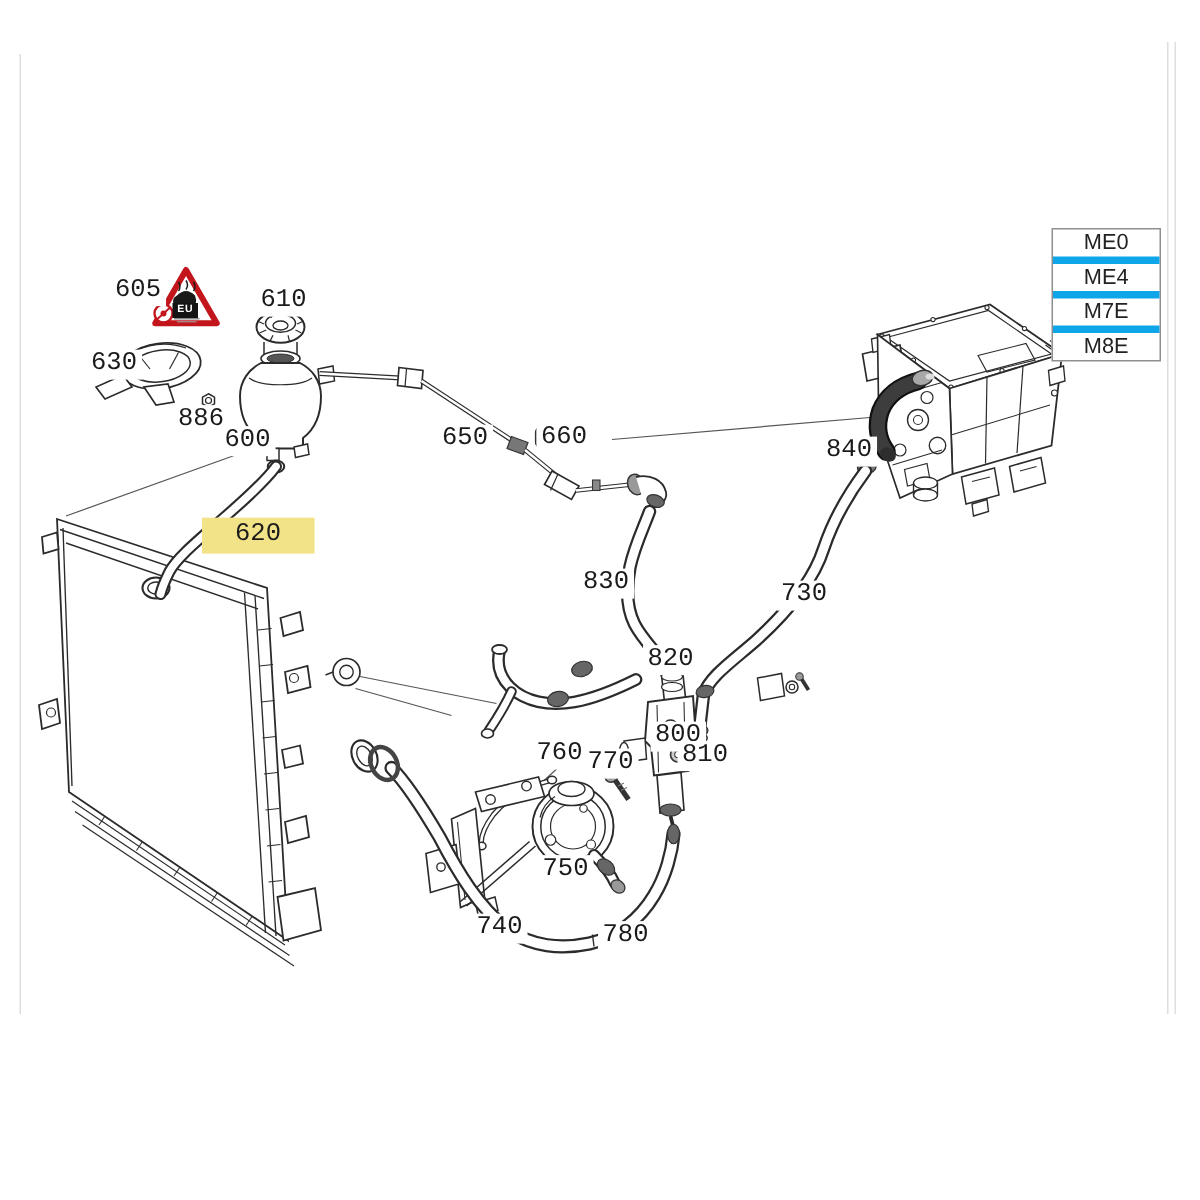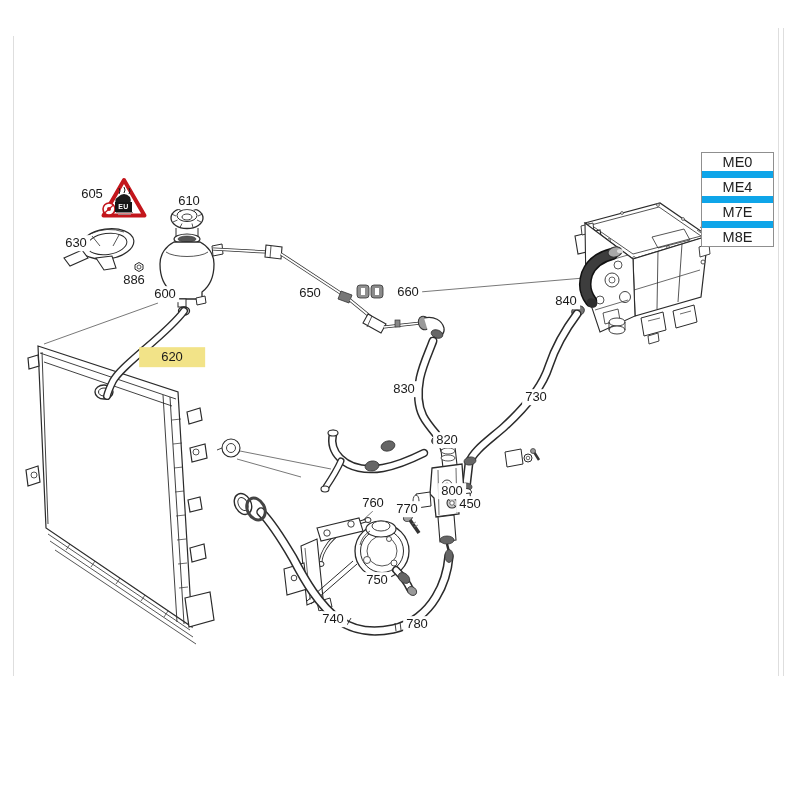--- a/index.html
+++ b/index.html
@@ -1,25 +1,25 @@
 <!DOCTYPE html>
 <html><head>
 <meta charset="utf-8">
 <style>
   html,body{margin:0;padding:0;background:#fff;}
   #stage{position:relative;width:800px;height:676px;background:#fff;overflow:hidden;
          font-family:"Liberation Sans", sans-serif;}
   #art{position:absolute;left:0;top:0;}
-  .callout{position:absolute;transform:translate(-50%,-50%);font-size:13px;line-height:1.05;
-           color:#1a1a1a;background:#fff;padding:1px 3px;white-space:nowrap;z-index:5;}
+  .callout{position:absolute;transform:translate(-50%,-50%);font-size:17px;line-height:1.05;
+           color:#1a1a1a;background:#fff;padding:1px 3px;white-space:nowrap;z-index:5;font-family:Liberation Mono, monospace;}
   .callout.highlight{background:#f2e388;padding:3px 22px;}
   #variant-table{position:absolute;left:701px;top:152px;width:71px;z-index:6;
                  border:1px solid #8f8f8f;background:#fff;}
   #variant-table .vrow{height:18px;line-height:18px;text-align:center;font-size:14.5px;
-                       color:#222;border-top:7px solid #0ea5e9;}
+                       color:#222;border-top:5px solid #0ea5e9;}
   #variant-table .vrow:first-child{border-top:none;}
   #eu-badge{position:absolute;left:115px;top:202px;width:17px;height:10px;background:#141414;
             color:#fff;font-size:7px;font-weight:bold;text-align:center;line-height:10px;
             letter-spacing:.5px;z-index:6;}
 </style>
 </head>
 <body>
 
 <div id="stage">
 
@@ -357,25 +357,25 @@
 
   <div id="eu-badge">EU</div>
 
   <div class="callout" style="left:92px;top:194px">605</div>
   <div class="callout" style="left:189px;top:201px">610</div>
   <div class="callout" style="left:76px;top:243px">630</div>
   <div class="callout" style="left:134px;top:280px">886</div>
   <div class="callout" style="left:165px;top:294px">600</div>
   <div class="callout highlight" style="left:172px;top:357px">620</div>
   <div class="callout" style="left:310px;top:293px">650</div>
-  <div class="callout" style="left:408px;top:292px">660</div>
+  <div class="callout" style="left:376px;top:292px">660</div>
   <div class="callout" style="left:566px;top:301px">840</div>
   <div class="callout" style="left:404px;top:389px">830</div>
   <div class="callout" style="left:536px;top:397px">730</div>
   <div class="callout" style="left:447px;top:440px">820</div>
   <div class="callout" style="left:373px;top:503px">760</div>
   <div class="callout" style="left:407px;top:509px">770</div>
   <div class="callout" style="left:452px;top:491px">800</div>
-  <div class="callout" style="left:470px;top:504px">450</div>
+  <div class="callout" style="left:470px;top:504px">810</div>
   <div class="callout" style="left:377px;top:580px">750</div>
   <div class="callout" style="left:333px;top:619px">740</div>
   <div class="callout" style="left:417px;top:624px">780</div>
 </div>
 
 </body></html>

